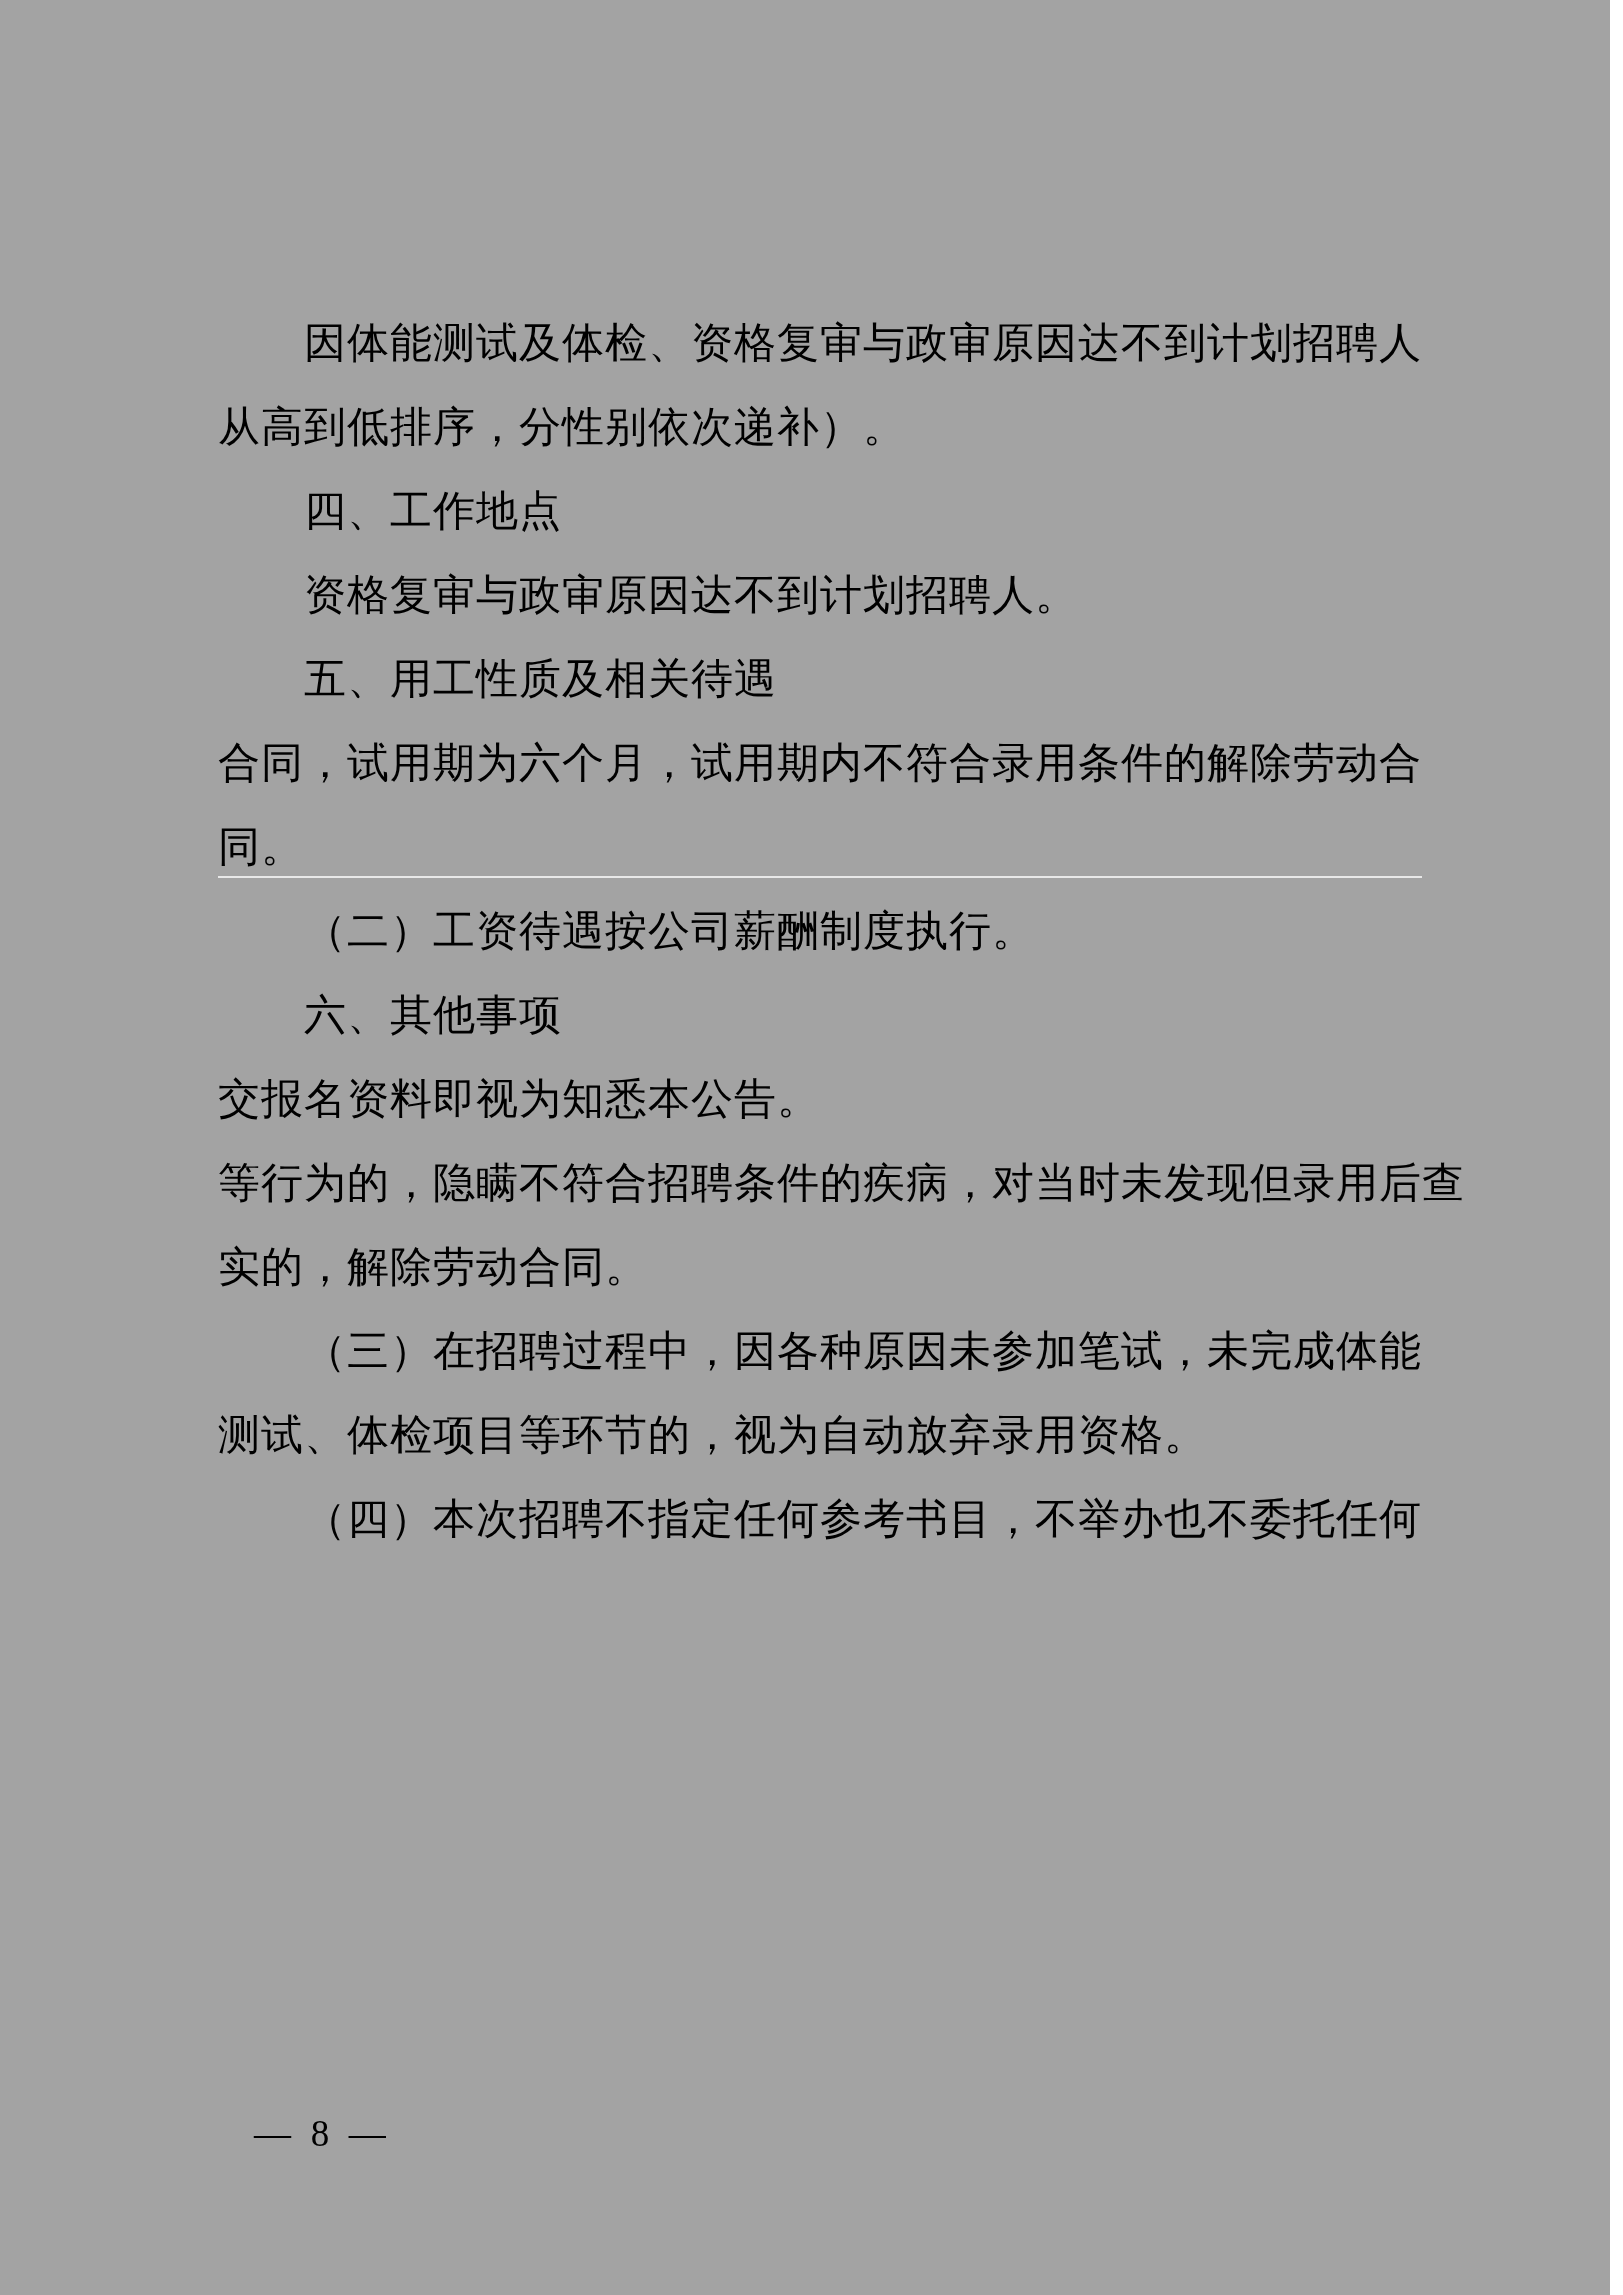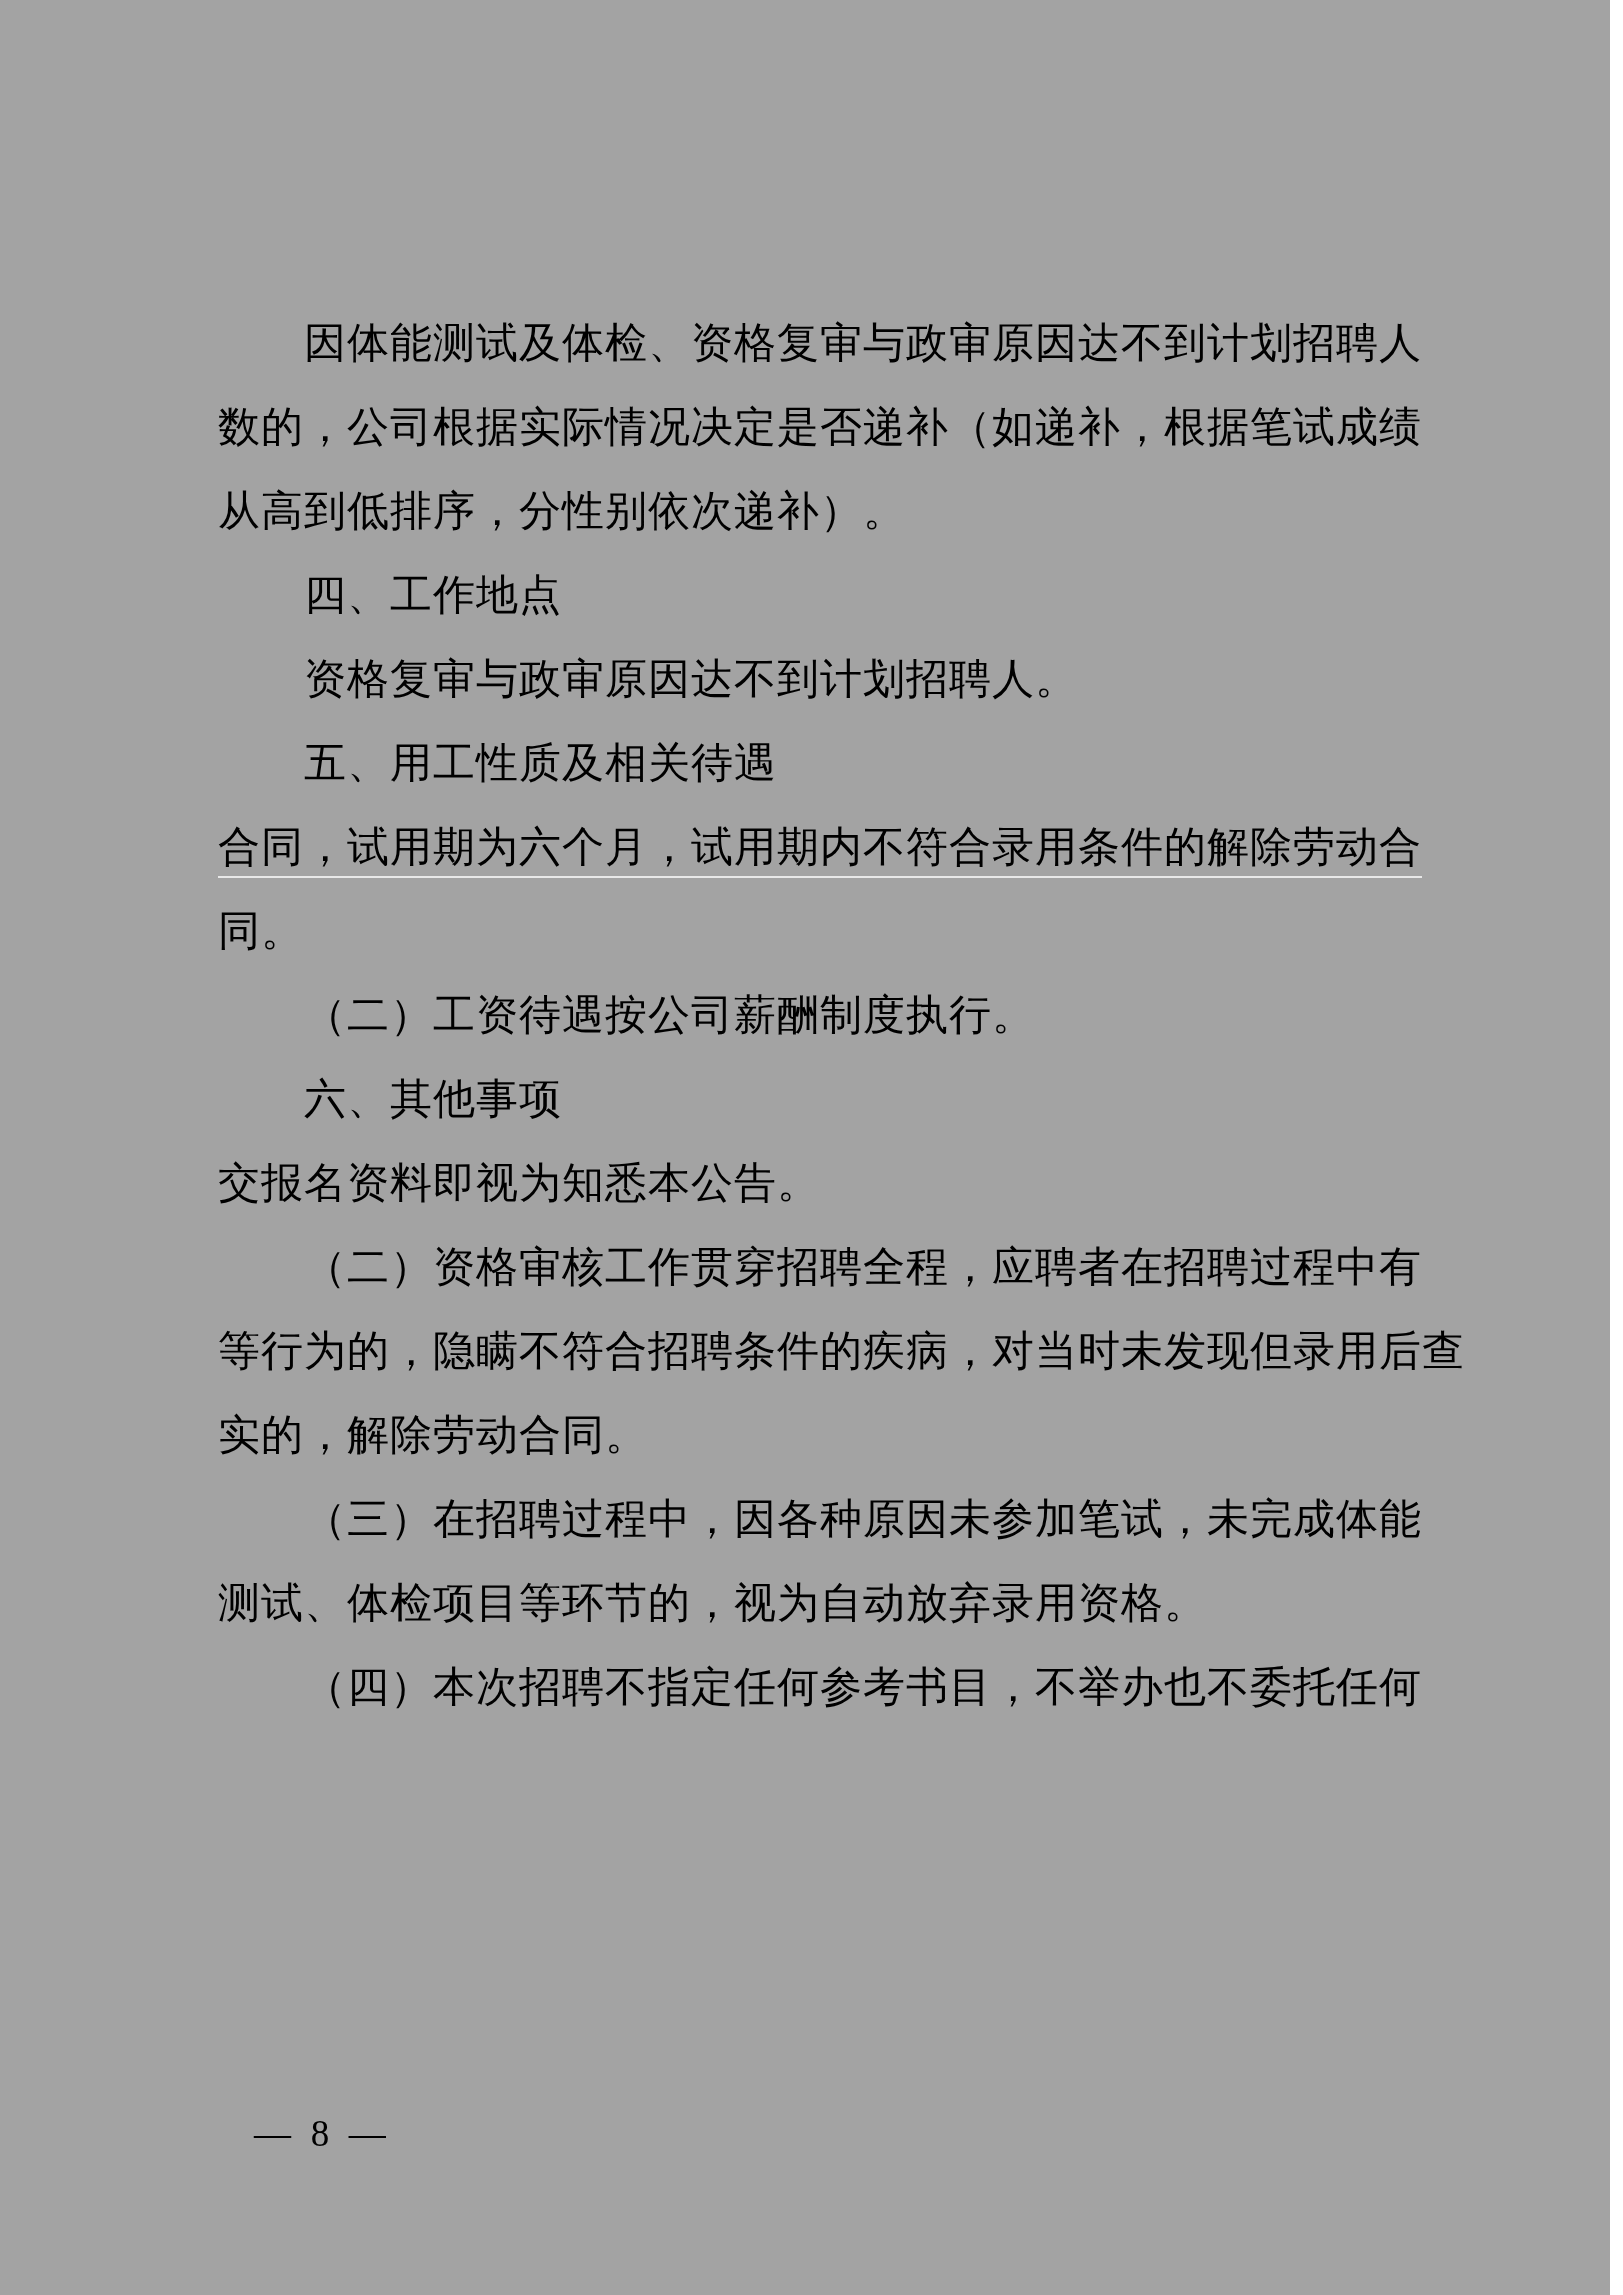--- a/index.html
+++ b/index.html
@@ -57,31 +57,29 @@
     font-family: "Liberation Serif", serif;
   }
 </style>
 </head>
 <body>
 
 <div class="page">
 
   <div class="doc">
     <div class="line indent">因体能测试及体检、资格复审与政审原因达不到计划招聘人</div>
-    <div class="line">数的，公司根据实际情况决定是否递补（如递补，根据笔试成绩</div>
     <div class="line">从高到低排序，分性别依次递补）。</div>
     <div class="line heading indent">四、工作地点</div>
     <div class="line indent">资格复审与政审原因达不到计划招聘人。</div>
     <div class="line heading indent">五、用工性质及相关待遇</div>
     <div class="line">合同，试用期为六个月，试用期内不符合录用条件的解除劳动合</div>
     <div class="line">同。</div>
     <div class="line indent">（二）工资待遇按公司薪酬制度执行。</div>
     <div class="line heading indent">六、其他事项</div>
     <div class="line">交报名资料即视为知悉本公告。</div>
-    <div class="line indent">（二）资格审核工作贯穿招聘全程，应聘者在招聘过程中有</div>
     <div class="line">等行为的，隐瞒不符合招聘条件的疾病，对当时未发现但录用后查</div>
     <div class="line">实的，解除劳动合同。</div>
     <div class="line indent">（三）在招聘过程中，因各种原因未参加笔试，未完成体能</div>
     <div class="line">测试、体检项目等环节的，视为自动放弃录用资格。</div>
     <div class="line indent">（四）本次招聘不指定任何参考书目，不举办也不委托任何</div>
   </div>
 
   <div class="artifact-rule"></div>
 
   <div class="footer">— 8 —</div>

